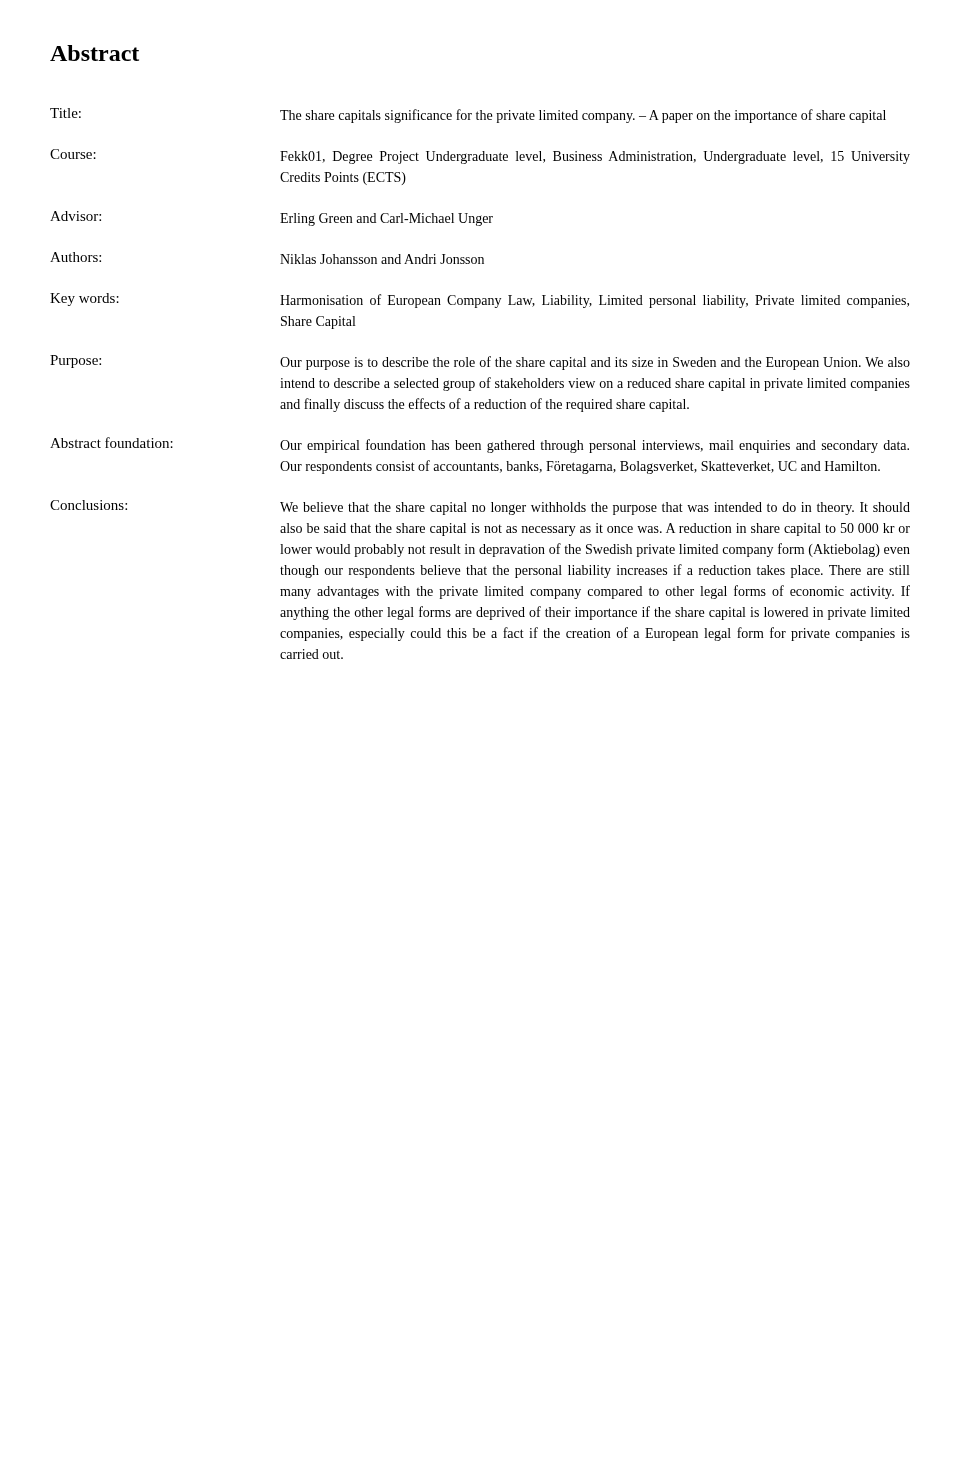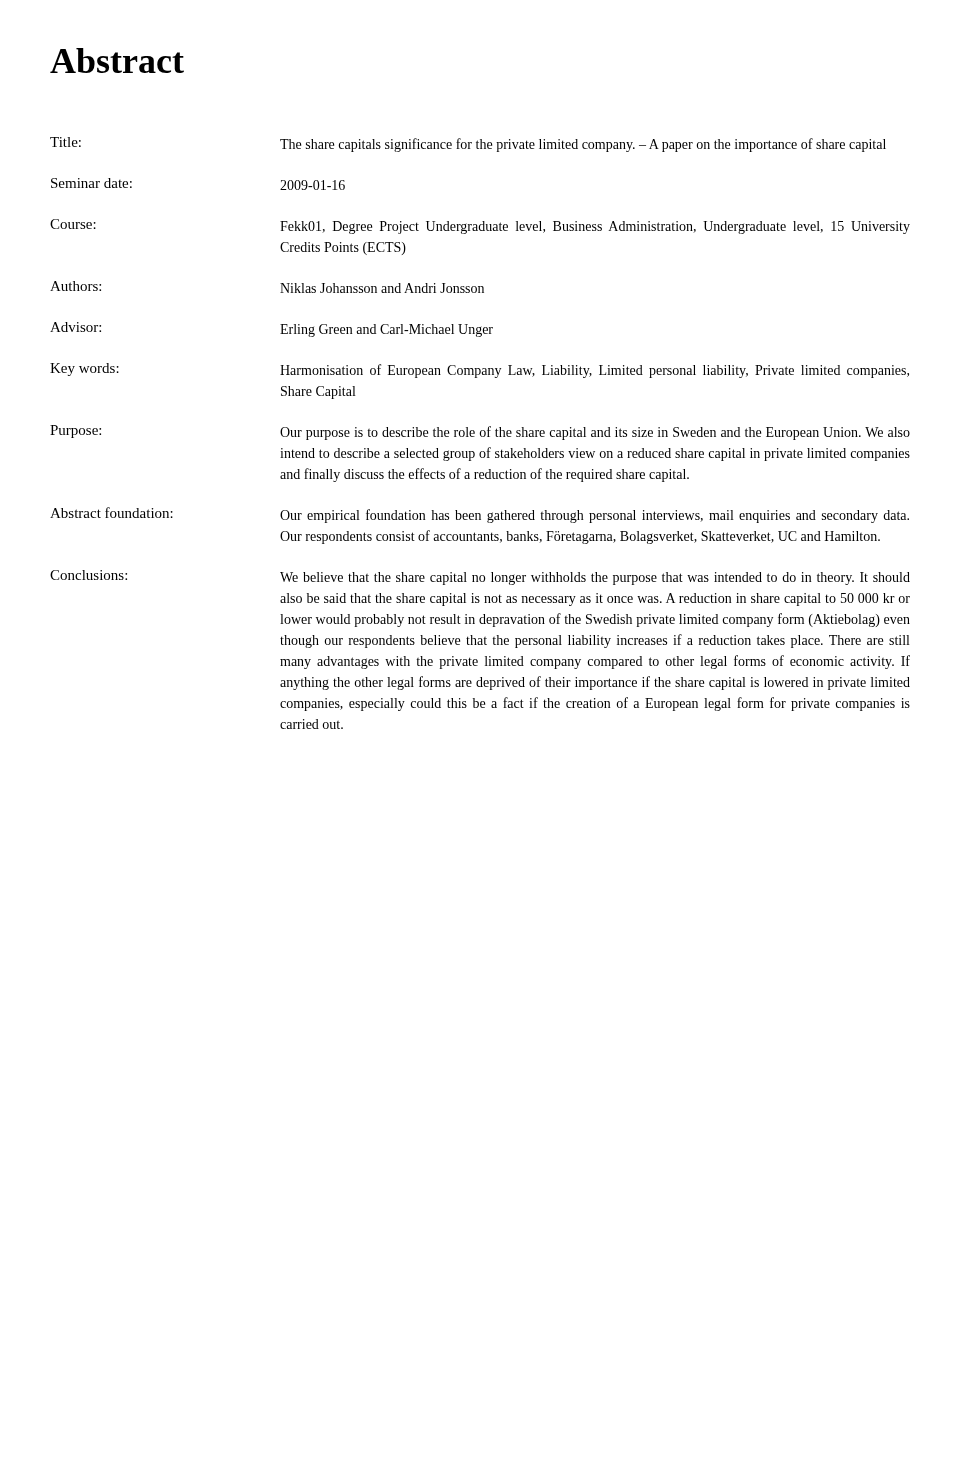--- a/index.html
+++ b/index.html
@@ -12,23 +12,23 @@
       background: #ffffff;
       font-family: "Times New Roman", Times, serif;
       font-size: 15px;
       color: #000000;
       width: 960px;
       min-height: 1466px;
       padding: 40px 50px 50px 50px;
     }
 
     .page-title {
-      font-size: 36px;
+      font-size: 24px;
       font-weight: bold;
-      margin-bottom: 44px;
+      margin-bottom: 30px;
       font-family: "Times New Roman", Times, serif;
     }
 
     .abstract-table {
       width: 100%;
       border-collapse: collapse;
     }
 
     .abstract-table tr {
       vertical-align: top;
@@ -59,34 +59,30 @@
 
 <h1 class="page-title">Abstract</h1>
 
 <table class="abstract-table">
   <tbody id="abstract-body">
   <tr>
         <td class="label-col">Title:</td>
         <td class="content-col">The share capitals significance for the private limited company. – A paper on the importance of share capital</td>
       </tr>
       <tr>
-        <td class="label-col">Seminar date:</td>
-        <td class="content-col">2009-01-16</td>
-      </tr>
-      <tr>
         <td class="label-col">Course:</td>
         <td class="content-col">Fekk01, Degree Project Undergraduate level, Business Administration, Undergraduate level, 15 University Credits Points (ECTS)</td>
       </tr>
       <tr>
+        <td class="label-col">Advisor:</td>
+        <td class="content-col">Erling Green and Carl-Michael Unger</td>
+      </tr>
+      <tr>
         <td class="label-col">Authors:</td>
         <td class="content-col">Niklas Johansson and Andri Jonsson</td>
-      </tr>
-      <tr>
-        <td class="label-col">Advisor:</td>
-        <td class="content-col">Erling Green and Carl-Michael Unger</td>
       </tr>
       <tr>
         <td class="label-col">Key words:</td>
         <td class="content-col">Harmonisation of European Company Law, Liability, Limited personal liability, Private limited companies, Share Capital</td>
       </tr>
       <tr>
         <td class="label-col">Purpose:</td>
         <td class="content-col">Our purpose is to describe the role of the share capital and its size in Sweden and the European Union. We also intend to describe a selected group of stakeholders view on a reduced share capital in private limited companies and finally discuss the effects of a reduction of the required share capital.</td>
       </tr>
       <tr>

